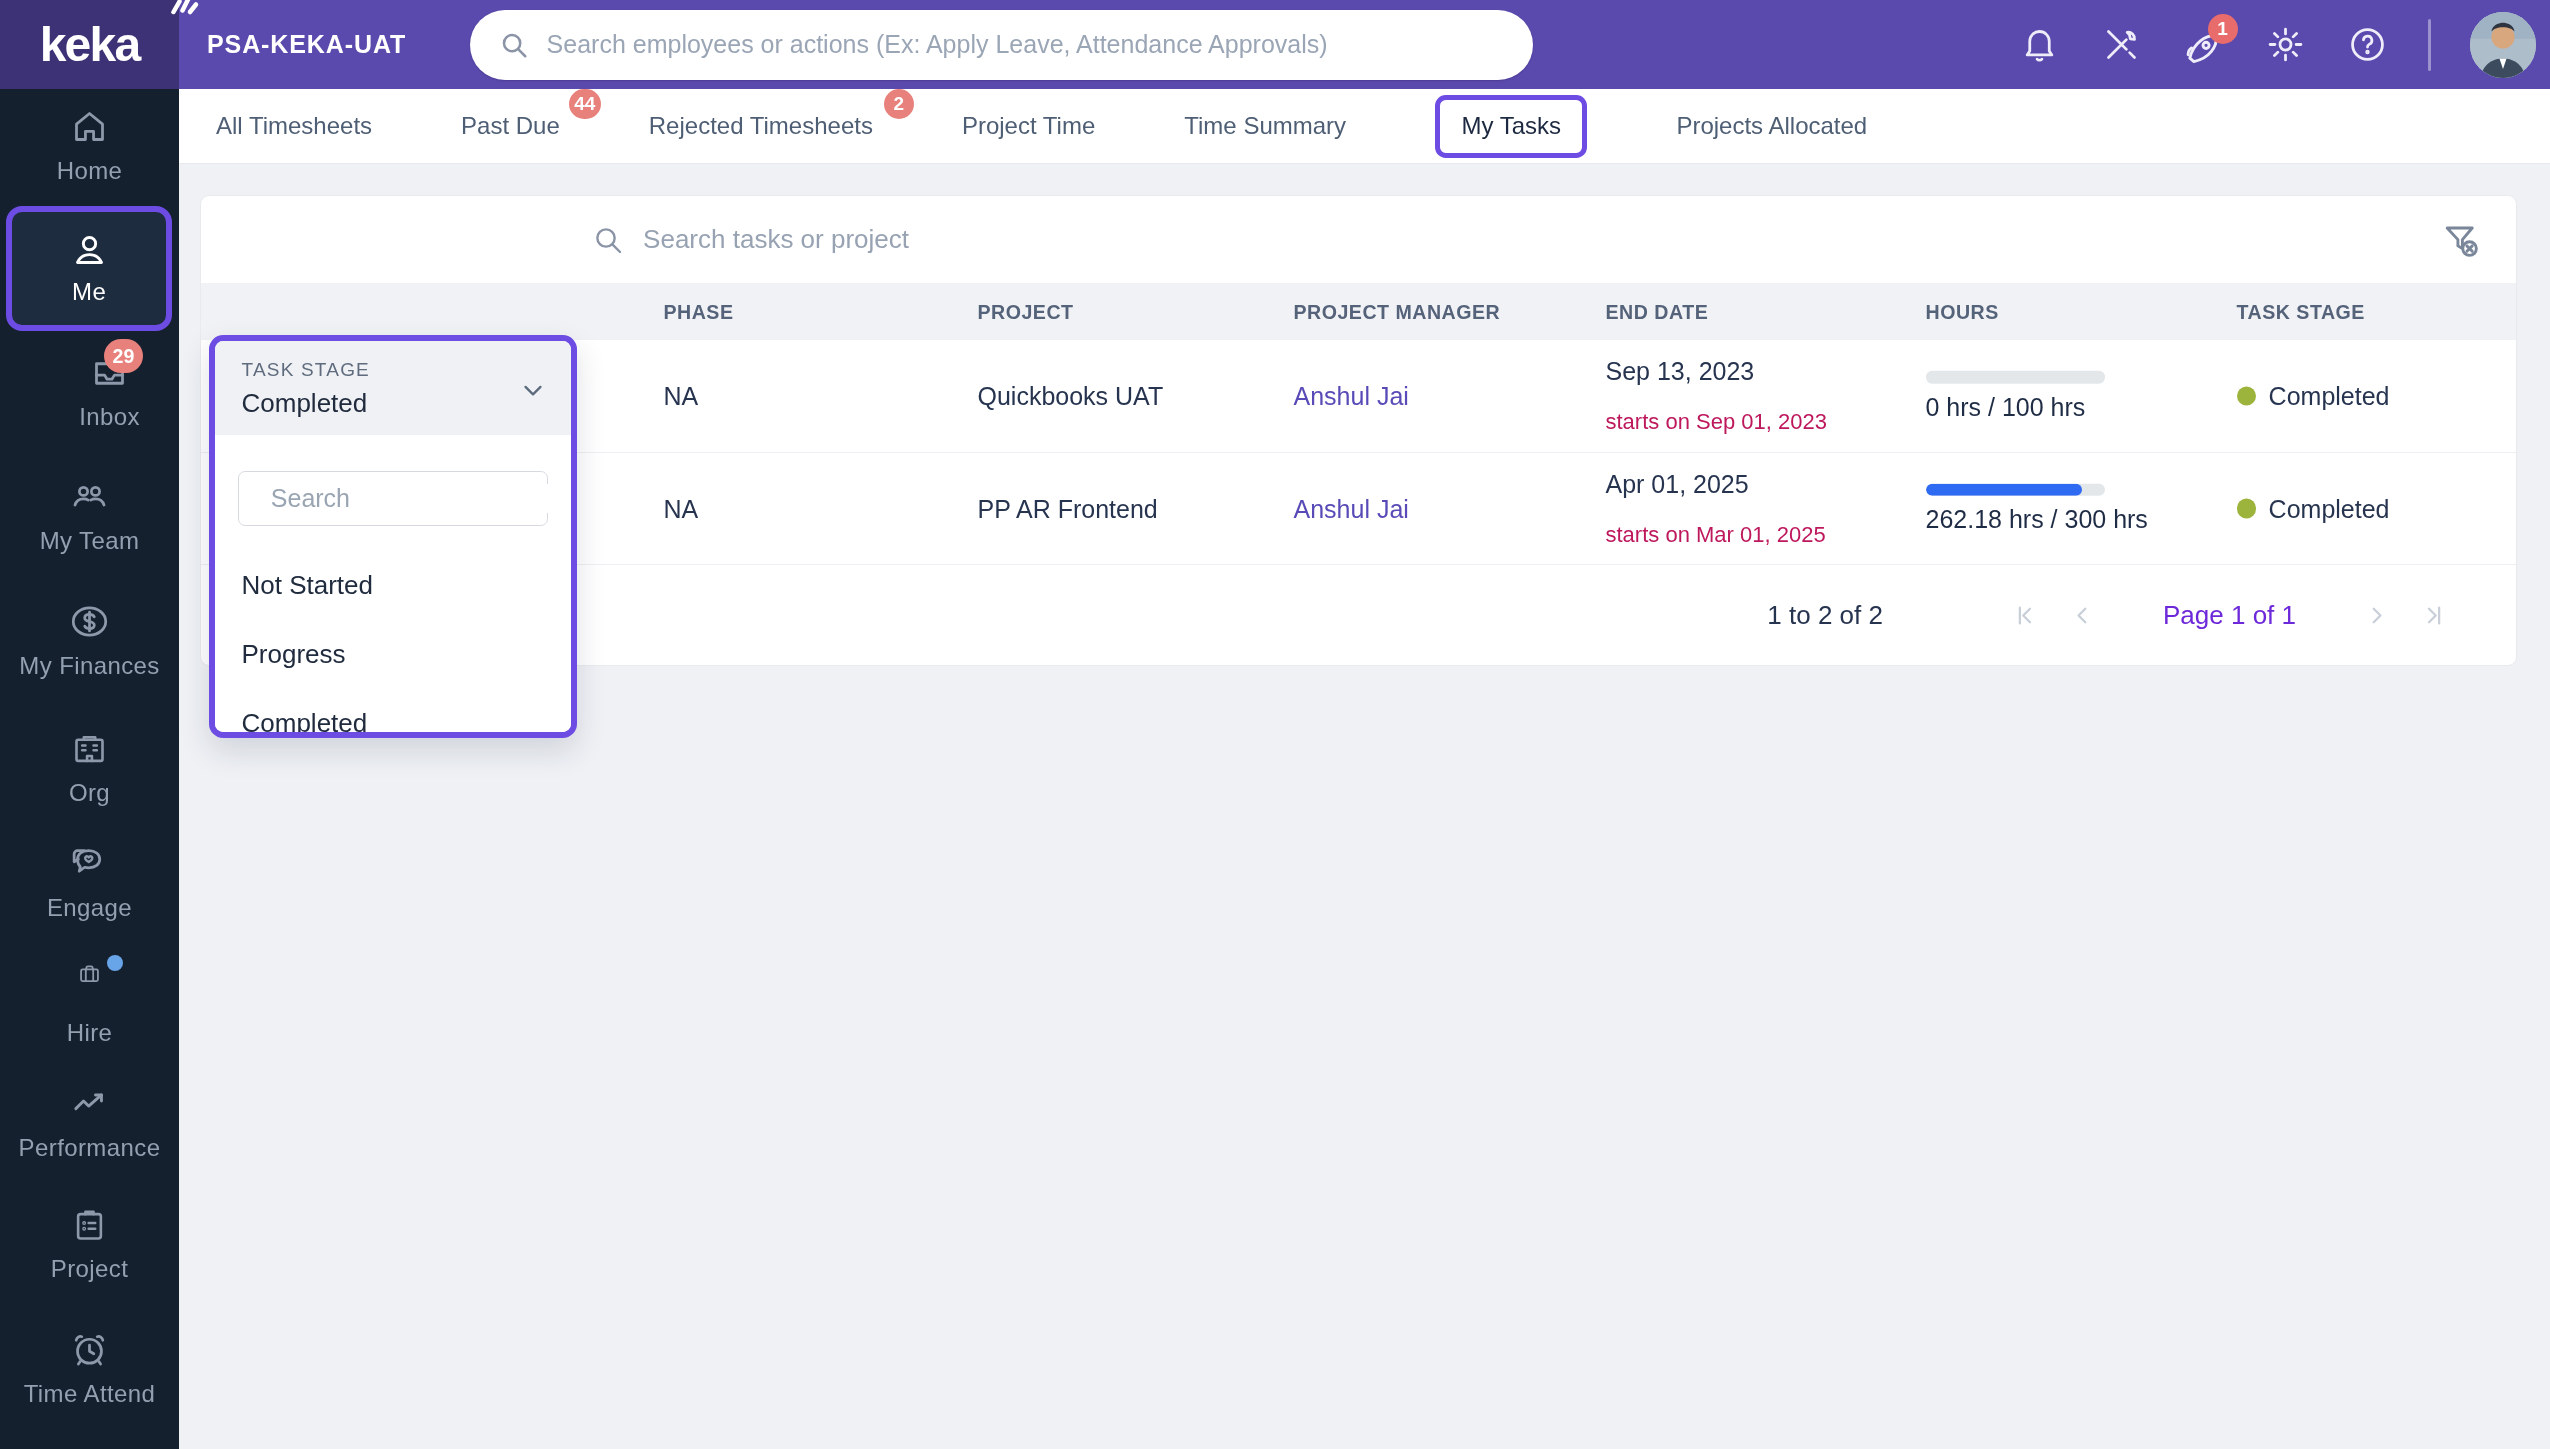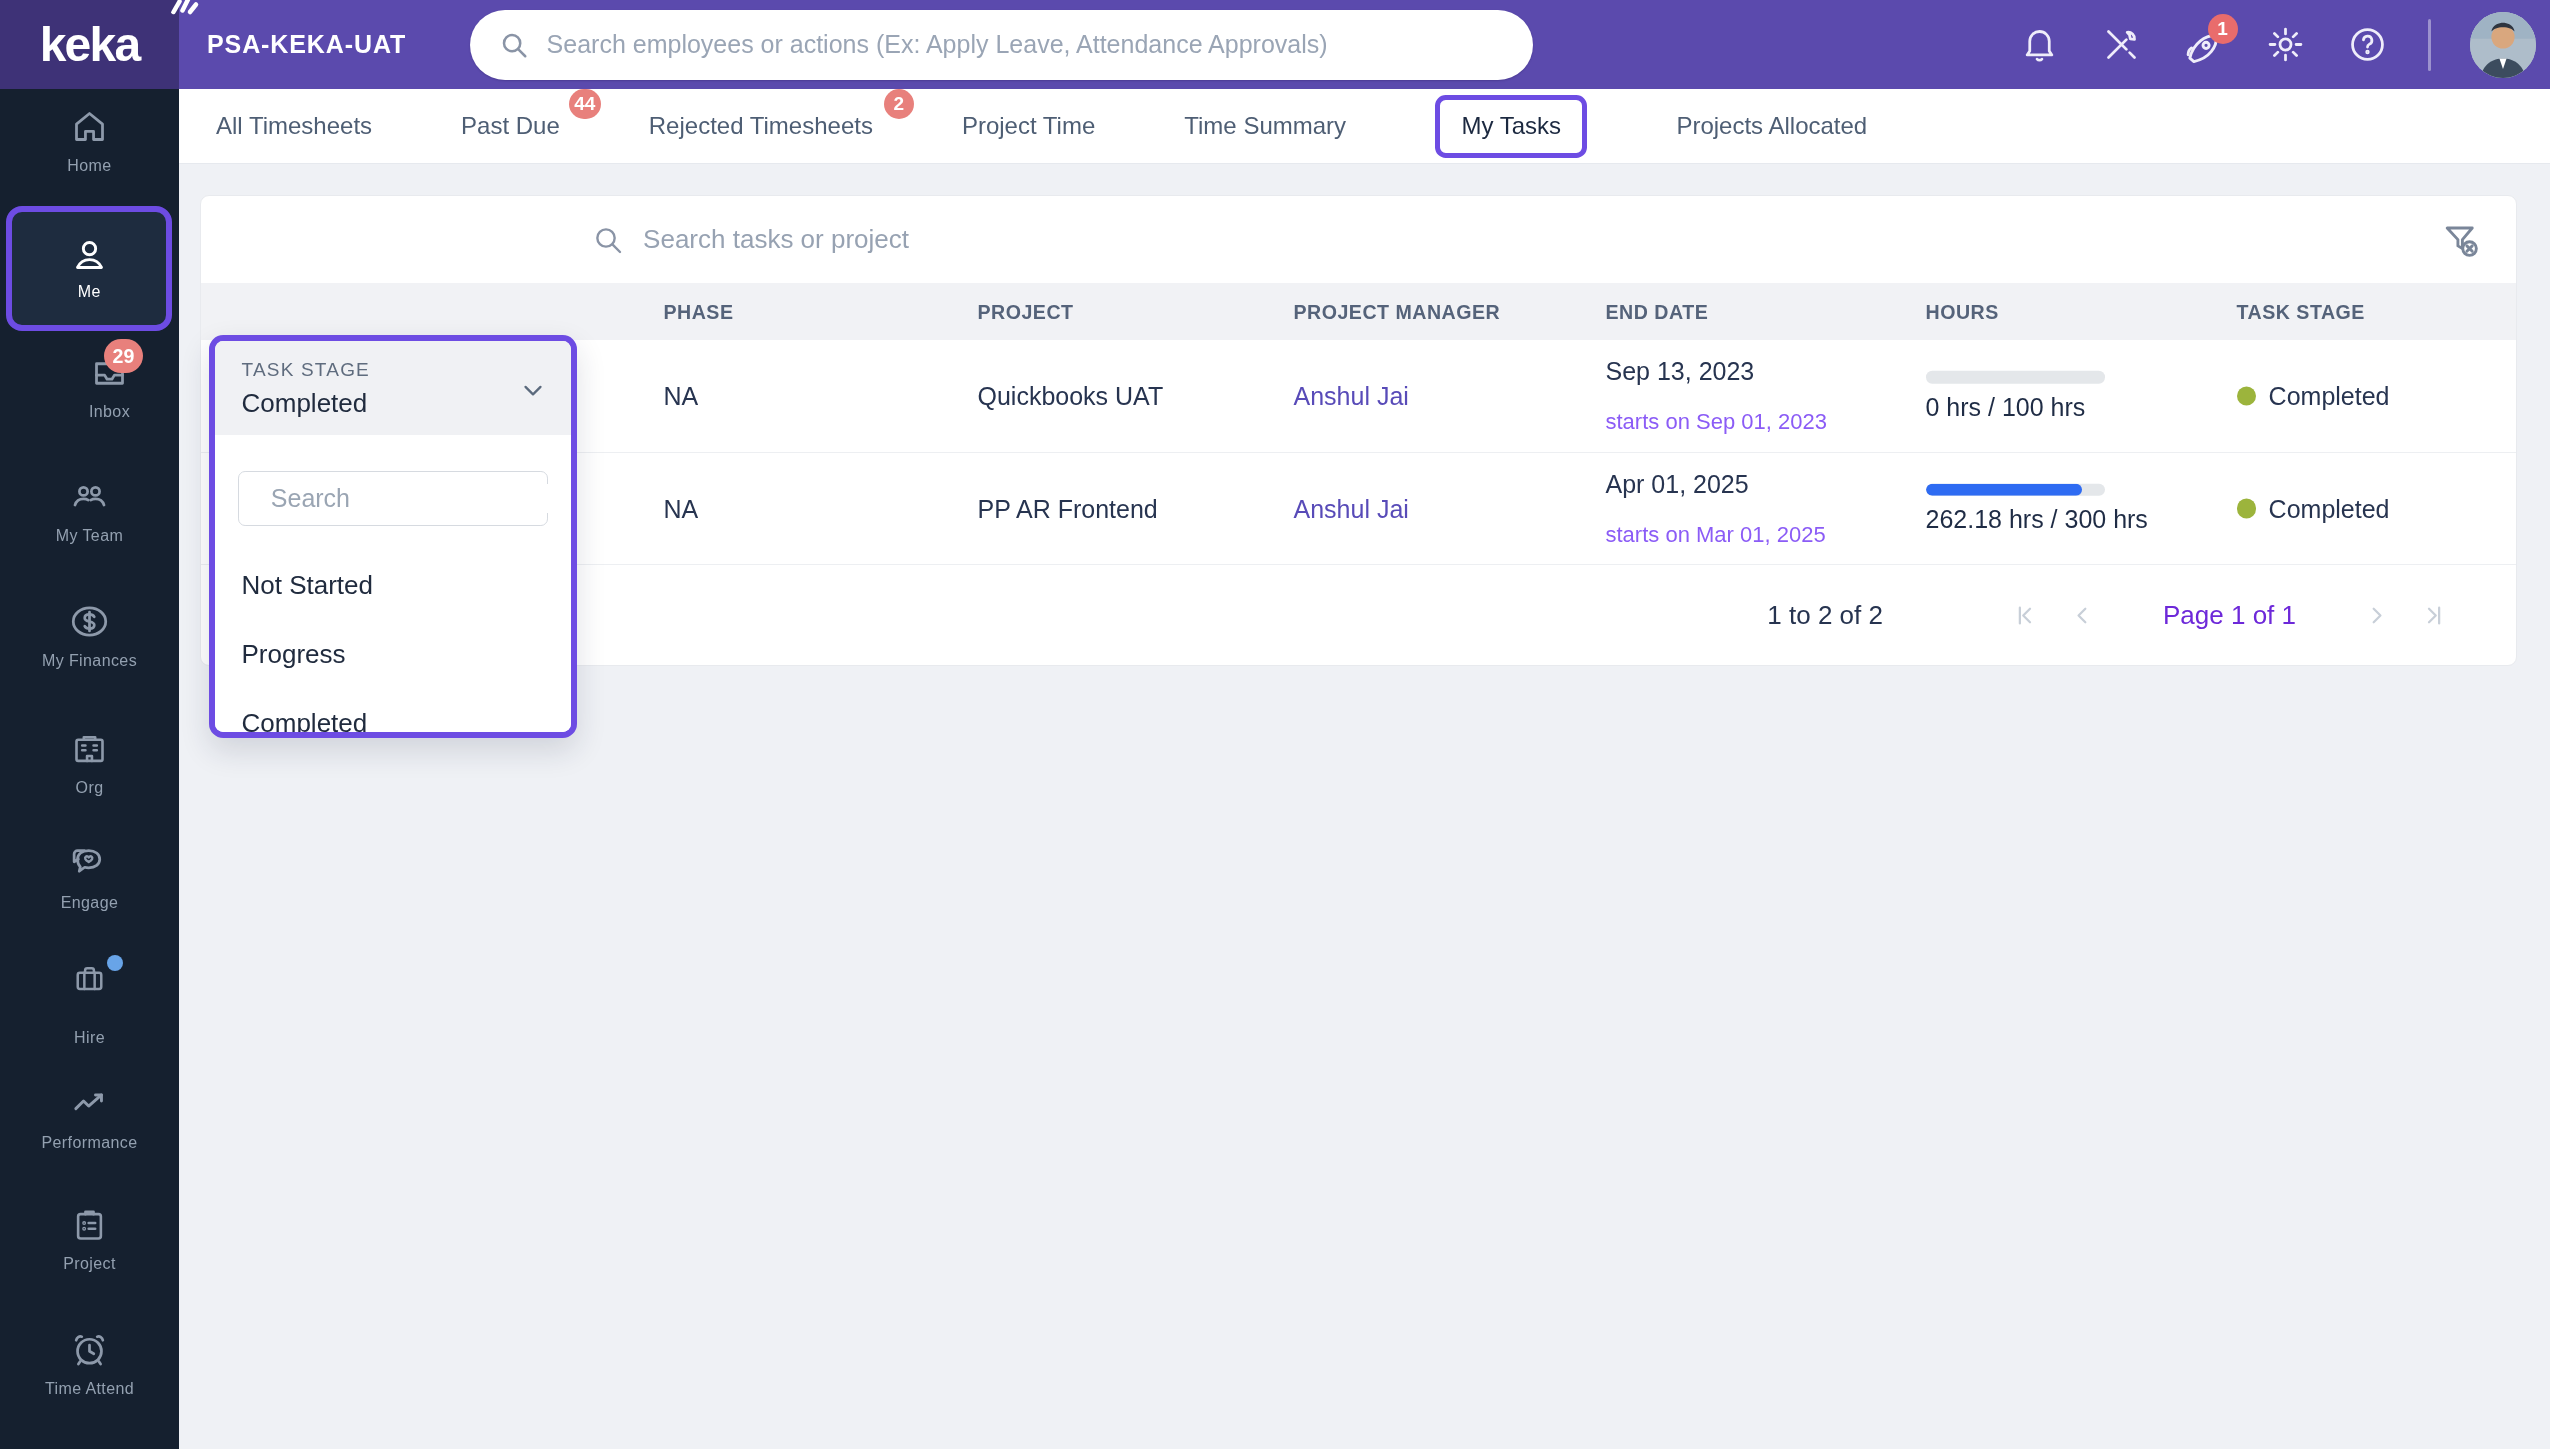--- a/index.html
+++ b/index.html
@@ -29,21 +29,21 @@
   .count-badge { position:absolute; top:-9px; right:-12.5px; min-width:30px; height:30px; border-radius:15px;
     background:#e96c6c; color:#fff; font-size:19px; font-weight:600;
     display:flex; align-items:center; justify-content:center; padding:0 5.4px; }
   .header-divider { width:2.7px; height:52px; background:rgba(255,255,255,.4); border-radius:1.8px; }
   .avatar { width:66px; height:66px; border-radius:50%; overflow:hidden; background:#b9c6d2; cursor:pointer; }
   
   .sidebar { position:absolute; top:89px; left:0; bottom:0; width:179px; background:#15202f; z-index:55; }
   .side-item { position:relative; width:179px; height:86px; display:flex; flex-direction:column;
     align-items:center; justify-content:flex-start; cursor:pointer; }
   .side-item svg { stroke:#8d99aa; }
-  .side-label { margin-top:10.7px; font-size:16px; color:#93a0b0; letter-spacing:0.4px; }
+  .side-label { margin-top:10.7px; font-size:24px; color:#93a0b0; letter-spacing:0.4px; }
   .side-item.active { width:166px; height:125px; margin-left:6.2px; justify-content:center;
     background:#1e2c3f; border:6.2px solid #6d4ce3; border-radius:16px; }
   .side-item.active svg { stroke:#ffffff; }
   .side-item.active .side-label { color:#ffffff; margin-top:7.1px; }
   .s1{margin-top:18px;} .s2{margin-top:12.5px;} .s3{margin-top:23px;padding-left:40px;} .s4{margin-top:36px;}
   .s5{margin-top:39px;} .s6{margin-top:43px;} .s7{margin-top:27px;} .s8{margin-top:32px;gap:22px;}
   .s9{margin-top:36px;} .s10{margin-top:37px;} .s11{margin-top:37px;}
   .side-badge { position:absolute; top:-14.3px; left:104px; min-width:39px; height:34px; border-radius:17px;
     background:#e8807c; color:#fff; font-size:19.6px; font-weight:600;
     display:flex; align-items:center; justify-content:center; padding:0 7.1px; z-index:2; }
@@ -76,21 +76,21 @@
     display:flex; align-items:center; justify-content:center; }
   .thead { position:relative; height:57px; background:#f1f2f5; }
   .th { position:absolute; top:50%; transform:translateY(-50%); font-size:19.6px; font-weight:700;
     color:#55637a; letter-spacing:0.5px; }
   .c1{left:463px;} .c2{left:777px;} .c3{left:1093px;} .c4{left:1405px;} .c5{left:1725px;} .c6{left:2036px;}
   .tbody { border-bottom:1.8px solid #edeff2; }
   .trow { position:relative; height:112px; }
   .trow + .trow { border-top:1.8px solid #edeff2; }
   .td { position:absolute; top:50%; transform:translateY(-50%); font-size:25px; color:#273450; }
   .td.link { color:#584bb8; cursor:pointer; }
-  .date-sub { margin-top:23px; font-size:22px; color:#8b5cf6; }
+  .date-sub { margin-top:23px; font-size:22px; color:#be185d; }
   .progress-track { width:179px; height:12.5px; border-radius:6.2px; background:#e4e7ea; overflow:hidden; }
   .progress-fill { height:100%; border-radius:6.2px; background:#2e6bf2; }
   .hours-text { margin-top:9px; font-size:25px; color:#1f2c45; }
   .stage-cell { display:flex; align-items:center; gap:12.5px; }
   .stage-dot { width:19.6px; height:19.6px; border-radius:50%; background:#9cb43c; }
   .pagination-row { position:absolute; left:0; right:0; bottom:0; height:99px;
     display:flex; align-items:center; justify-content:flex-end; padding-right:54px; }
   .pag-range { font-size:26px; color:#273450; font-weight:500; margin-right:114px; }
   .pag-page { font-size:26px; color:#6d28d9; font-weight:500; margin:0 52px; }
   .pag-btn { width:39px; height:39px; display:flex; align-items:center; justify-content:center;

